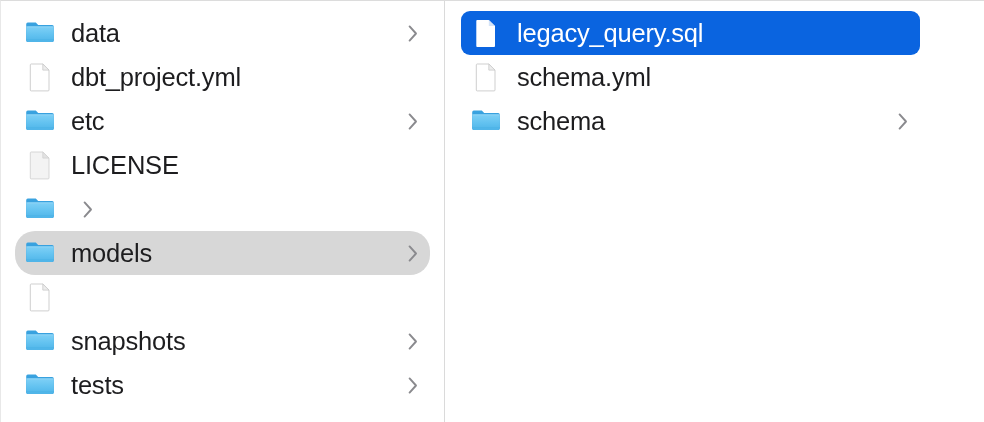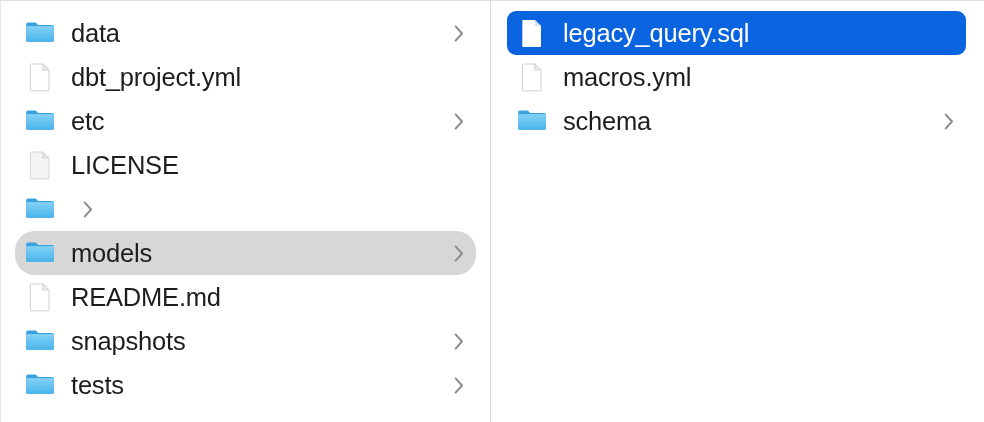--- a/index.html
+++ b/index.html
@@ -27,21 +27,21 @@
   }
 
   .column {
     position: relative;
     height: 100%;
     box-sizing: border-box;
     padding-top: 10px;
     background: #ffffff;
   }
   .column--first {
-    width: 490px;
+    width: 444px;
     border-right: 1px solid #dadada;
   }
   .column--second {
     width: 493px;
   }
 
   .row {
     position: relative;
     height: 44px;
     display: flex;
@@ -240,21 +240,20 @@
           </svg>
         </span>
       </div>
       <div class="row">
         <span class="row-icon">
           <svg width="34" height="34" viewBox="0 0 34 34">
             <path d="M8.2 4.0 h11.6 l6.2 6.1 v19.9 a0.9 0.9 0 0 1 -0.9 0.9 H8.2 a0.9 0.9 0 0 1 -0.9 -0.9 V4.9 a0.9 0.9 0 0 1 0.9 -0.9 z" fill="#ffffff" stroke="#c9c9c9" stroke-width="0.9"></path>
             <path d="M19.8 4.0 l6.2 6.1 h-6.2 z" fill="#ededed" stroke="#c9c9c9" stroke-width="0.8" stroke-linejoin="round"></path>
           </svg>
         </span>
-        <span class="row-label">README.md</span>
         <span class="row-chevron row-chevron--hidden">
           <svg width="10" height="17" viewBox="0 0 10 17">
             <path d="M1.6 1.4 L8.0 8.5 L1.6 15.6" fill="none" stroke="#8a8a8e" stroke-width="1.9" stroke-linecap="round" stroke-linejoin="round"></path>
           </svg>
         </span>
       </div>
       <div class="row">
         <span class="row-icon">
           <svg width="34" height="34" viewBox="0 0 34 34">
             <defs>
@@ -324,21 +323,21 @@
           </svg>
         </span>
       </div>
       <div class="row">
         <span class="row-icon">
           <svg width="34" height="34" viewBox="0 0 34 34">
             <path d="M8.2 4.0 h11.6 l6.2 6.1 v19.9 a0.9 0.9 0 0 1 -0.9 0.9 H8.2 a0.9 0.9 0 0 1 -0.9 -0.9 V4.9 a0.9 0.9 0 0 1 0.9 -0.9 z" fill="#ffffff" stroke="#c9c9c9" stroke-width="0.9"></path>
             <path d="M19.8 4.0 l6.2 6.1 h-6.2 z" fill="#ededed" stroke="#c9c9c9" stroke-width="0.8" stroke-linejoin="round"></path>
           </svg>
         </span>
-        <span class="row-label">macros.yml</span>
+        <span class="row-label">schema.yml</span>
         <span class="row-chevron row-chevron--hidden">
           <svg width="10" height="17" viewBox="0 0 10 17">
             <path d="M1.6 1.4 L8.0 8.5 L1.6 15.6" fill="none" stroke="#8a8a8e" stroke-width="1.9" stroke-linecap="round" stroke-linejoin="round"></path>
           </svg>
         </span>
       </div>
       <div class="row">
         <span class="row-icon">
           <svg width="34" height="34" viewBox="0 0 34 34">
             <defs>

